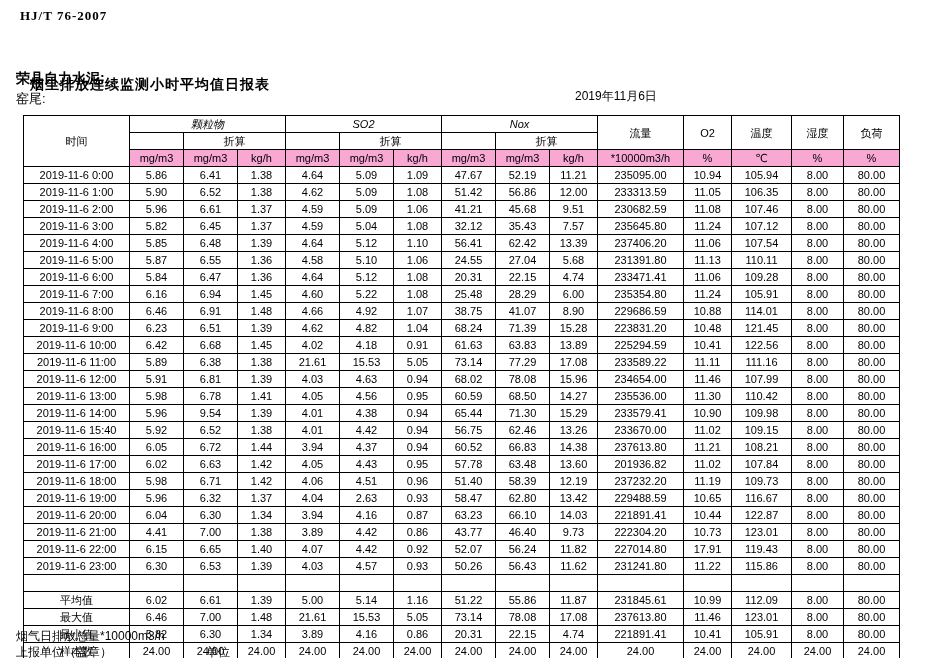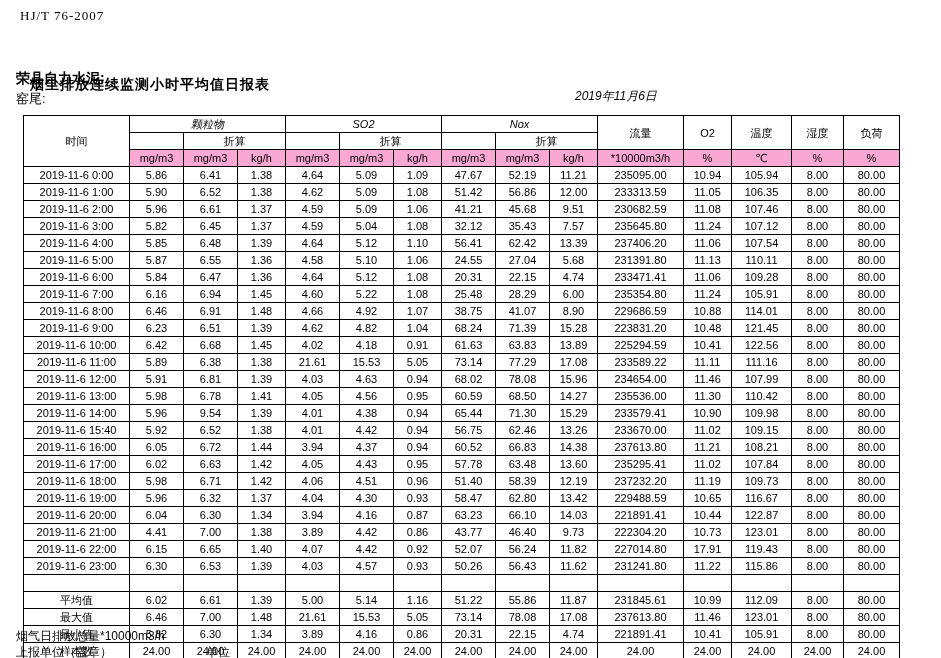--- a/index.html
+++ b/index.html
@@ -8,42 +8,41 @@
     background:#ffffff;
     font-family:"Liberation Sans","DejaVu Sans",sans-serif;
     color:#000;
     font-size:12px;
     position:relative;
     overflow:hidden;
   }
   .std-code{
     position:absolute;left:20px;top:8px;
     font-family:"Liberation Serif","DejaVu Serif",serif;
-    font-size:13px;font-weight:normal;letter-spacing:1px;
+    font-size:13px;font-weight:bold;letter-spacing:1px;
   }
   .doc-title{
     position:absolute;left:0;right:0;top:28px;
     text-align:left;
     font-size:14px;font-weight:bold;
     letter-spacing:1px;
     padding-left:30px;
     margin-top:48px;
   }
   .company{
     position:absolute;left:16px;top:70px;
     font-size:14px;font-weight:bold;
   }
   .location{
     position:absolute;left:16px;top:90px;
     font-size:13px;font-weight:normal;
   }
   .report-date{
     position:absolute;left:575px;top:88px;
     font-size:12px;
-    font-style:italic;
   }
   table.main{
     position:absolute;left:23px;top:115px;
     border-collapse:collapse;
     font-size:11px;
     table-layout:fixed;
   }
   table.main td,table.main th{
     border:1px solid #000;
     padding:0 3px;
@@ -425,21 +424,21 @@
         <td class="time">2019-11-6  17:00</td>
         <td class="num">6.02</td>
         <td class="num">6.63</td>
         <td class="num">1.42</td>
         <td class="num">4.05</td>
         <td class="num">4.43</td>
         <td class="num">0.95</td>
         <td class="num">57.78</td>
         <td class="num">63.48</td>
         <td class="num">13.60</td>
-        <td class="num">235295.41</td>
+        <td class="num">201936.82</td>
         <td class="num">11.02</td>
         <td class="num">107.84</td>
         <td class="num">8.00</td>
         <td class="num">80.00</td>
       </tr>
       <tr>
         <td class="time">2019-11-6  18:00</td>
         <td class="num">5.98</td>
         <td class="num">6.71</td>
         <td class="num">1.42</td>
@@ -454,21 +453,21 @@
         <td class="num">109.73</td>
         <td class="num">8.00</td>
         <td class="num">80.00</td>
       </tr>
       <tr>
         <td class="time">2019-11-6  19:00</td>
         <td class="num">5.96</td>
         <td class="num">6.32</td>
         <td class="num">1.37</td>
         <td class="num">4.04</td>
-        <td class="num">4.30</td>
+        <td class="num">2.63</td>
         <td class="num">0.93</td>
         <td class="num">58.47</td>
         <td class="num">62.80</td>
         <td class="num">13.42</td>
         <td class="num">229488.59</td>
         <td class="num">10.65</td>
         <td class="num">116.67</td>
         <td class="num">8.00</td>
         <td class="num">80.00</td>
       </tr>

